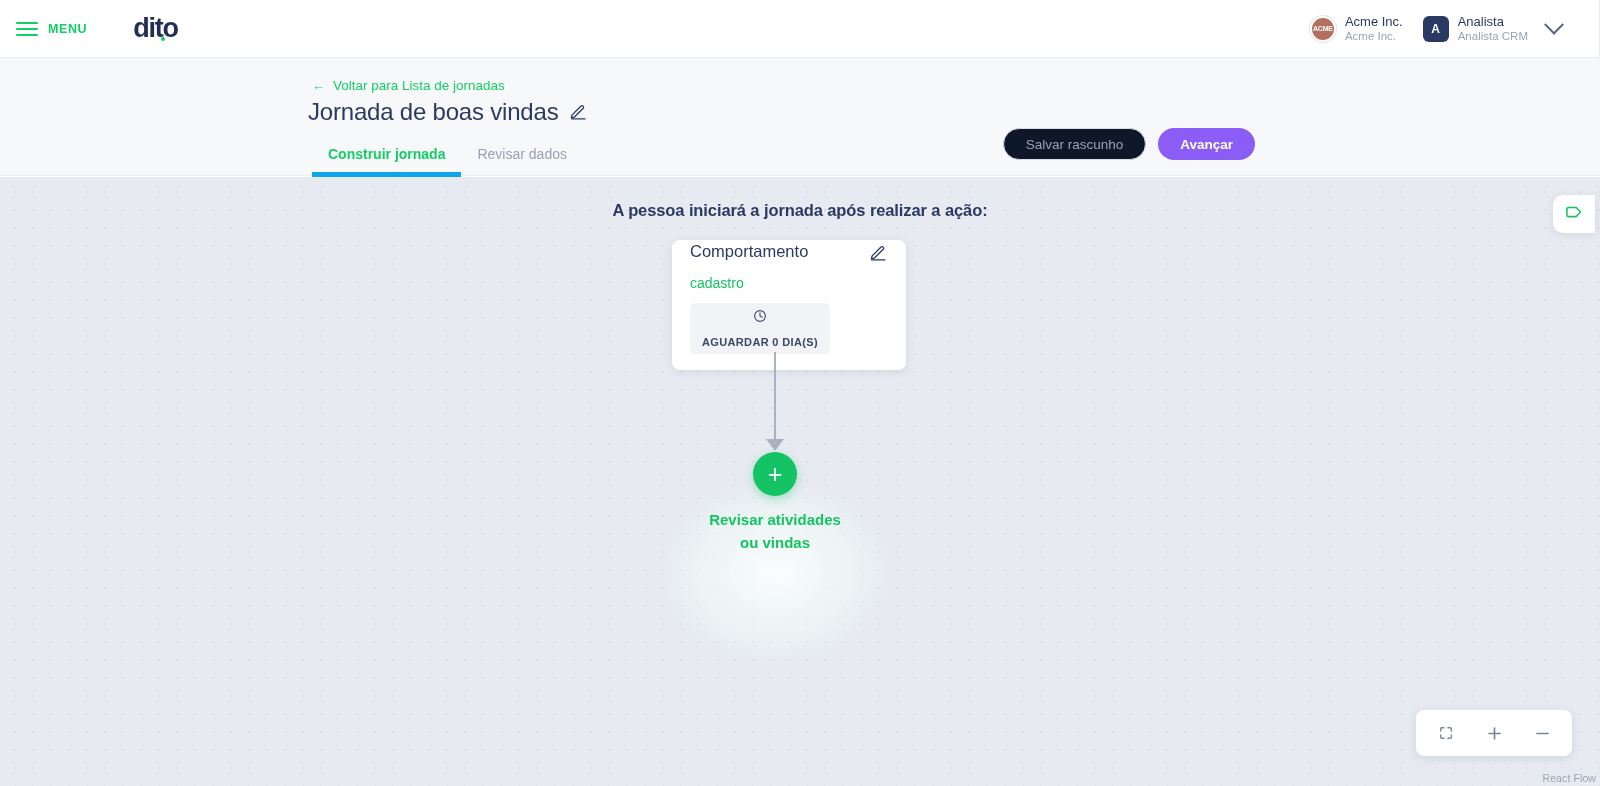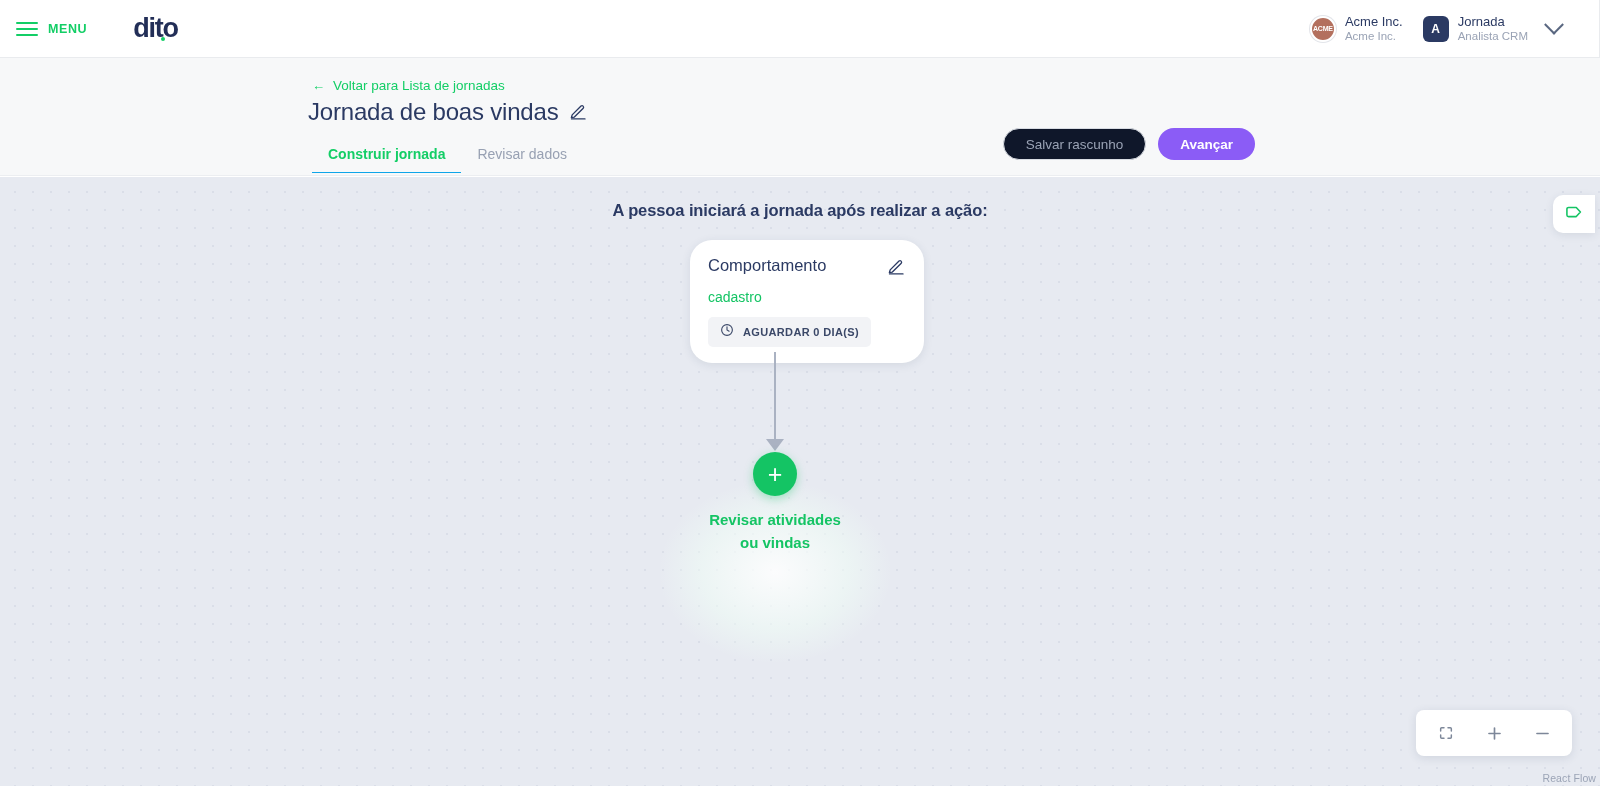--- a/index.html
+++ b/index.html
@@ -82,21 +82,21 @@
     position: absolute; left: 308px; top: 40px;
     display: flex; align-items: center; gap: 11px;
   }
   .journey-title { font-size: 24px; color: #2b3a63; font-weight: 400; letter-spacing:-.2px; }
   .pencil { cursor: pointer; display:block; }
   .tabs { position: absolute; left: 312px; top: 88px; display: flex; }
   .tab {
     font-size: 14px; padding: 0 16px 10px 16px; cursor: pointer;
     color: #98a1b3;
   }
-  .tab.active { color: #13ce66; font-weight: 700; border-bottom: 1px solid #0ea5e9; }
+  .tab.active { color: #13ce66; font-weight: 700; border-bottom: 5px solid #0ea5e9; }
 
   .hdr-actions {
     position: absolute; right: 345px; top: 128px; display: flex; gap: 12px;
   }
   .btn {
     height: 32px; border-radius: 16px; font-size: 13.5px;
     display: flex; align-items: center; justify-content: center;
     cursor: pointer; padding: 0 22px; white-space: nowrap;
   }
   .btn-outline { background: #0f172a; border: 1px solid #d8dce3; color: #9aa3b5; }
@@ -110,31 +110,31 @@
     background-size: 18px 18px;
     background-position: 6px 6px;
     overflow: hidden;
   }
   .canvas-heading {
     position: absolute; left: 0; top: 24px; width: 1600px; text-align: center;
     font-size: 16.5px; font-weight: 700; color: #2b3a63; letter-spacing: -.1px;
   }
 
   .node-card {
-    position: absolute; left: 690px; top: 63px; width: 234px;
-    background: #fff; border-radius: 22px;
+    position: absolute; left: 672px; top: 63px; width: 234px;
+    background: #fff; border-radius: 8px;
     box-shadow: 0 2px 10px rgba(40,55,90,.10);
-    padding: 16px 18px 16px 18px;
+    padding: 2px 18px 16px 18px;
   }
   .node-top { display: flex; align-items: flex-start; justify-content: space-between; }
   .node-title { font-size: 16.5px; color: #2b3a63; }
   .node-sub { margin-top: 10px; font-size: 14px; color: #14c464; }
   .node-chip {
     margin-top: 12px; display: inline-flex; align-items: center; gap: 9px;
-    background: #f2f3f6; border-radius: 5px; padding: 6px 12px;
+    background: #f2f3f6; border-radius: 5px; padding: 6px 12px; flex-direction: column;
   }
   .chip-text { font-size: 11px; font-weight: 700; color: #3b4868; letter-spacing: .35px; }
 
   .edge {
     position: absolute; left: 774px; top: 175px; width: 2px; height: 95px;
     background: #aab2c2;
   }
   .edge-head {
     position: absolute; left: 766px; top: 262px;
     width: 0; height: 0;
@@ -213,21 +213,21 @@
       <span class="acct-logo">ACME</span>
       <span class="acct-text">
         <div class="acct-main">Acme Inc.</div>
         <div class="acct-sub">Acme Inc.</div>
       </span>
     </div>
 
     <div class="acct">
       <span class="avatar-sq">A</span>
       <span class="acct-text">
-        <div class="acct-main">Jornada</div>
+        <div class="acct-main">Analista</div>
         <div class="acct-sub">Analista CRM</div>
       </span>
       <span class="chev"></span>
     </div>
 
     <div class="vdiv"></div>
   </div>
 </div>
 
 <div class="subheader">

